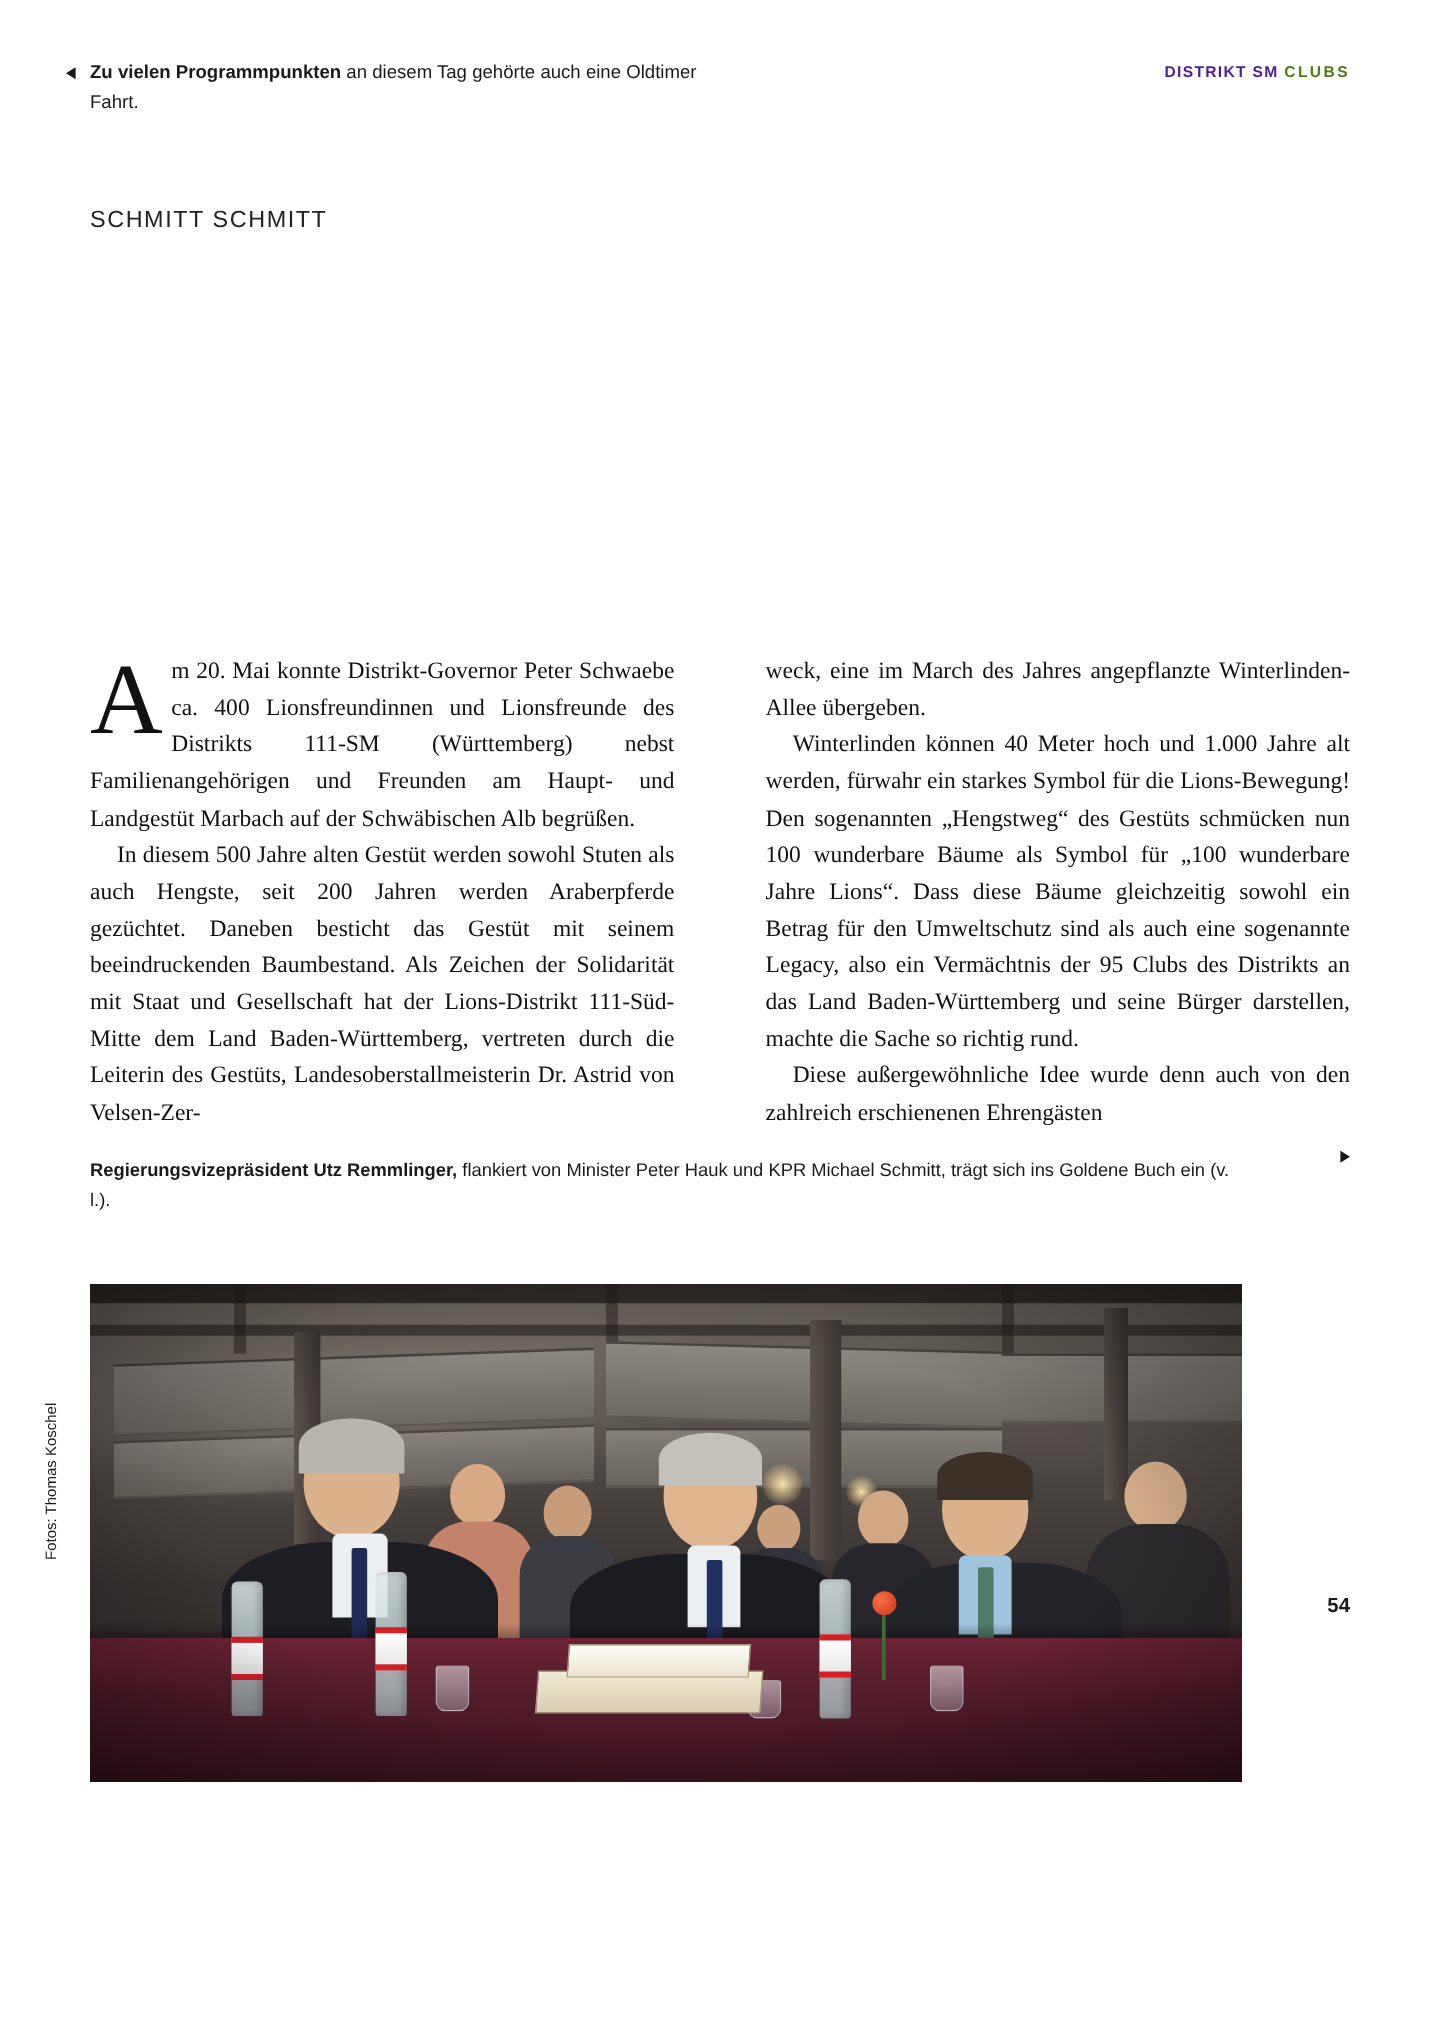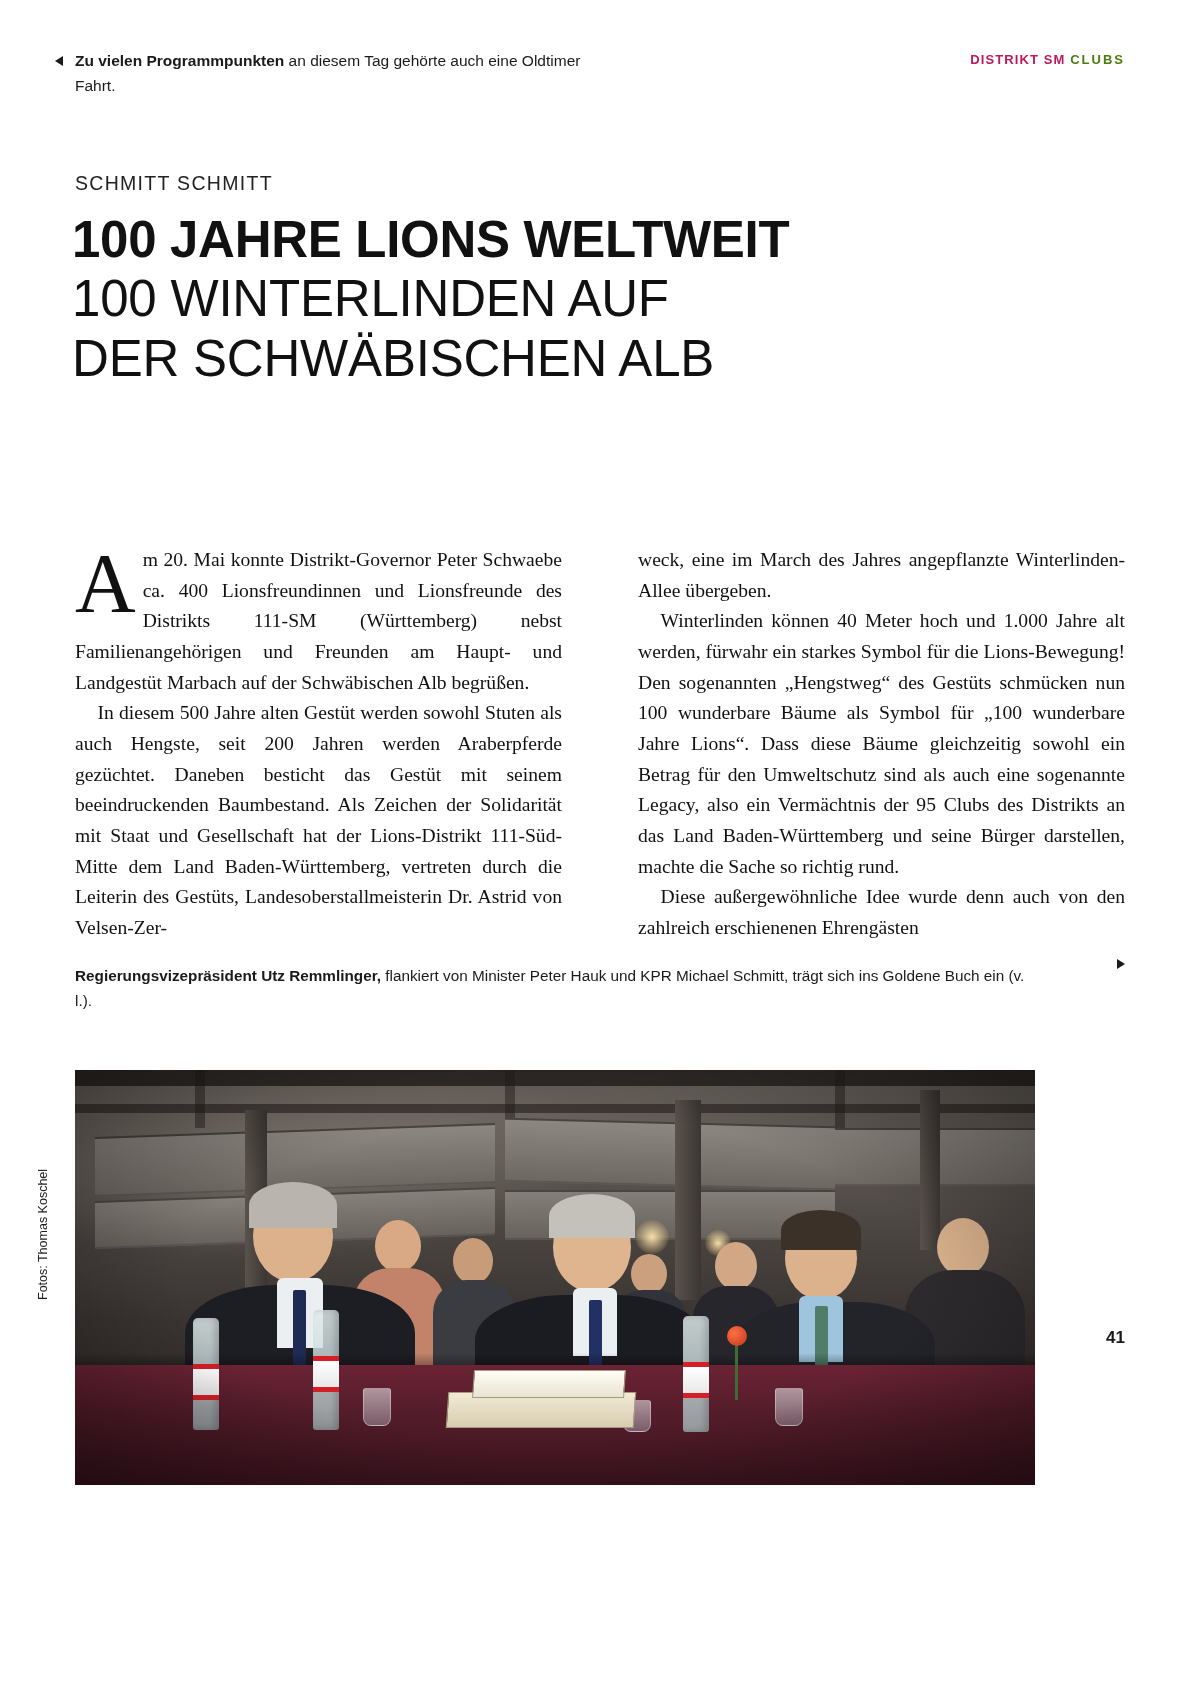--- a/index.html
+++ b/index.html
@@ -47,21 +47,21 @@
 
   
   .running-head {
     position: absolute;
     right: 75px;
     top: 52px;
     font-size: 13px;
     letter-spacing: 1.1px;
     font-weight: bold;
   }
-  .running-head .rh-dark { color: #be185d; }
+  .running-head .rh-dark { color: #4c1d95; }
   .running-head .rh-blue { color: #4d7c0f; letter-spacing: 2px; }
 
   
   .author {
     position: absolute;
     left: 75px;
     top: 172px;
     font-size: 19.5px;
     letter-spacing: 1.3px;
     color: #222;
@@ -300,25 +300,20 @@
     <span class="lead">Zu vielen Programmpunkten</span><span> an diesem Tag gehörte auch eine Oldtimer Fahrt.</span>
   </div>
 
   <div class="running-head">
     <span class="rh-dark">DISTRIKT SM</span>
     <span class="rh-blue">CLUBS</span>
   </div>
 
   <div class="author">SCHMITT SCHMITT</div>
 
-  <div class="headline">
-    <h1 class="h-bold">100 JAHRE LIONS WELTWEIT</h1>
-    <h2 class="h-light">100 WINTERLINDEN AUF</h2>
-    <h2 class="h-light">DER SCHWÄBISCHEN ALB</h2>
-  </div>
 
   <div class="columns">
     <div class="col left">
       <p class="first"><span class="dropcap">A</span><span>m 20. Mai konnte Distrikt-Governor Peter Schwaebe ca. 400 Lionsfreundinnen und Lionsfreunde des Distrikts 111-SM (Württemberg) nebst Familienangehörigen und Freunden am Haupt- und Landgestüt Marbach auf der Schwäbischen Alb begrüßen.</span></p>
       <p>In diesem 500 Jahre alten Gestüt werden sowohl Stuten als auch Hengste, seit 200 Jahren werden Araberpferde gezüchtet. Daneben besticht das Gestüt mit seinem beeindruckenden Baumbestand. Als Zeichen der Solidarität mit Staat und Gesellschaft hat der Lions-Distrikt 111-Süd-Mitte dem Land Baden-Württemberg, vertreten durch die Leiterin des Gestüts, Landesoberstallmeisterin Dr. Astrid von Velsen-Zer-</p>
     </div>
     <div class="col right">
       <p class="first">weck, eine im March des Jahres angepflanzte Winterlinden-Allee übergeben.</p>
       <p>Winterlinden können 40 Meter hoch und 1.000 Jahre alt werden, fürwahr ein starkes Symbol für die Lions-Bewegung! Den sogenannten „Hengstweg“ des Gestüts schmücken nun 100 wunderbare Bäume als Symbol für „100 wunderbare Jahre Lions“. Dass diese Bäume gleichzeitig sowohl ein Betrag für den Umweltschutz sind als auch eine sogenannte Legacy, also ein Vermächtnis der 95 Clubs des Distrikts an das Land Baden-Württemberg und seine Bürger darstellen, machte die Sache so richtig rund.</p>
       <p>Diese außergewöhnliche Idee wurde denn auch von den zahlreich erschienenen Ehrengästen</p>
@@ -405,14 +400,14 @@
     <div class="book" style="left:398px;top:300px;width:150px;height:26px;background:linear-gradient(180deg,#fffdf6,#e9e3d2);"></div>
 
     <div class="stem" style="left:660px;top:270px;height:60px;"></div>
     <div class="flower" style="left:652px;top:256px;"></div>
 
     <div class="vignette"></div>
   </div>
 
   <div class="photo-credit">Fotos: Thomas Koschel</div>
 
-  <div class="page-number">41</div>
+  <div class="page-number">54</div>
 </div>
 
 </body></html>

